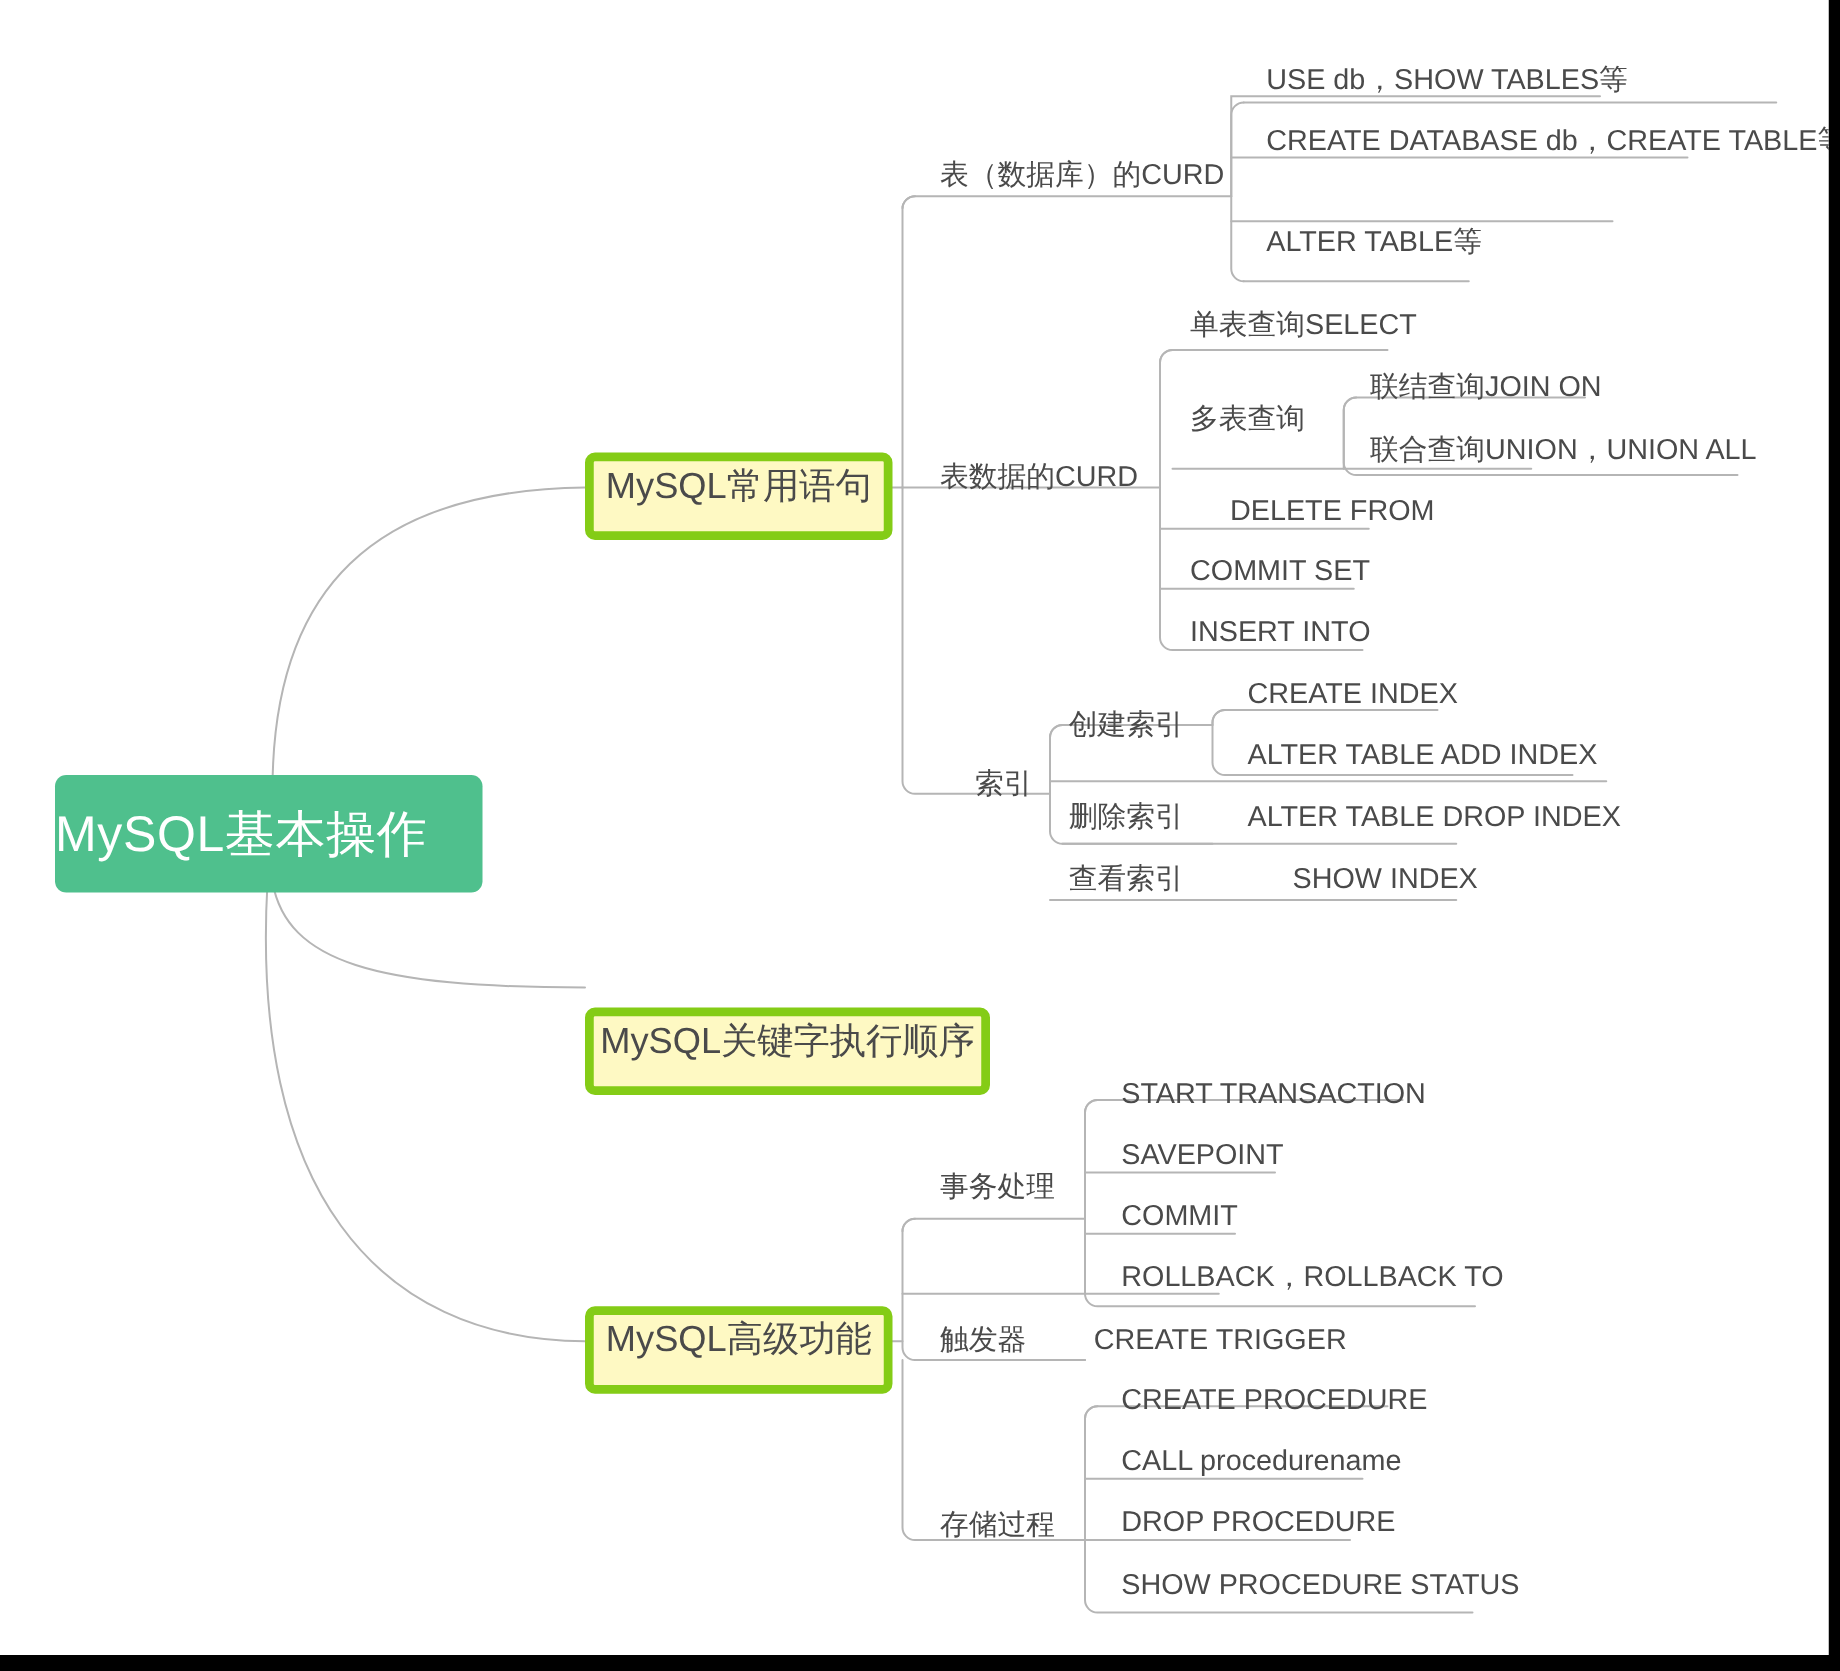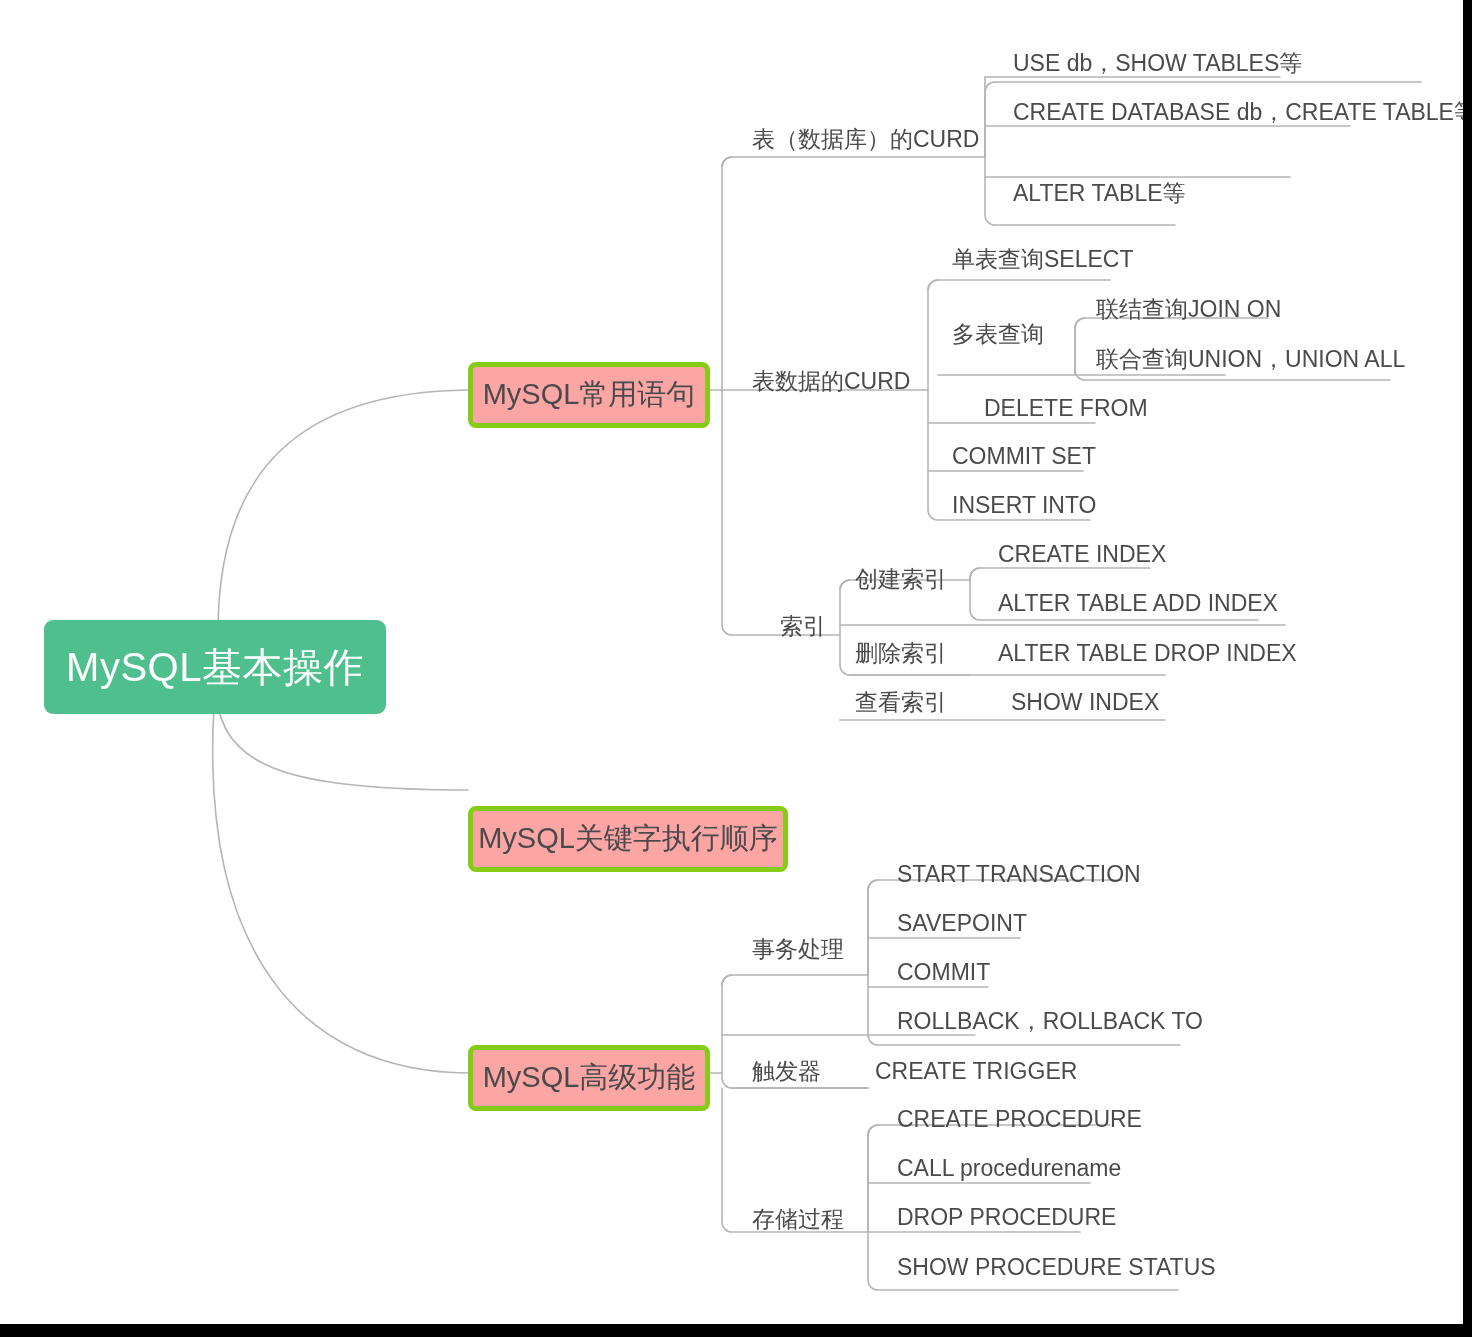--- a/index.html
+++ b/index.html
@@ -32,33 +32,33 @@
     pointer-events: none;
   }
   
   .root-node {
     position: absolute;
     background: #4fc08d;
     color: #ffffff;
     border-radius: 9px;
     display: flex;
     align-items: center;
-    justify-content: center;
+    justify-content: flex-start;
     font-size: 40px;
     letter-spacing: 0.5px;
     white-space: nowrap;
   }
   
   .box-node {
     position: absolute;
-    border: 5px solid #84cc16;
+    border: 7px solid #84cc16;
     border-radius: 8px;
-    background: #fca5a5;
+    background: #fef9c3;
     display: flex;
-    align-items: center;
+    align-items: flex-start;
     justify-content: center;
     font-size: 29px;
     color: #4a4a4a;
     white-space: nowrap;
   }
   
   .txt-node {
     position: absolute;
     font-size: 23px;
     color: #4a4a4a;
@@ -207,21 +207,21 @@
 
   <div class="txt-node" style="left:998px; top:543px;">
     <span>CREATE INDEX</span>
   </div>
   <div class="txt-node" style="left:998px; top:592px;">
     <span>ALTER TABLE ADD INDEX</span>
   </div>
   <div class="txt-node" style="left:998px; top:642px;">
     <span>ALTER TABLE DROP INDEX</span>
   </div>
-  <div class="txt-node" style="left:1011px; top:691px;">
+  <div class="txt-node" style="left:1034px; top:691px;">
     <span>SHOW INDEX</span>
   </div>
 
   <div class="txt-node" style="left:752px; top:938px;">
     <span>事务处理</span>
   </div>
   <div class="txt-node" style="left:752px; top:1060px;">
     <span>触发器</span>
   </div>
   <div class="txt-node" style="left:752px; top:1208px;">

